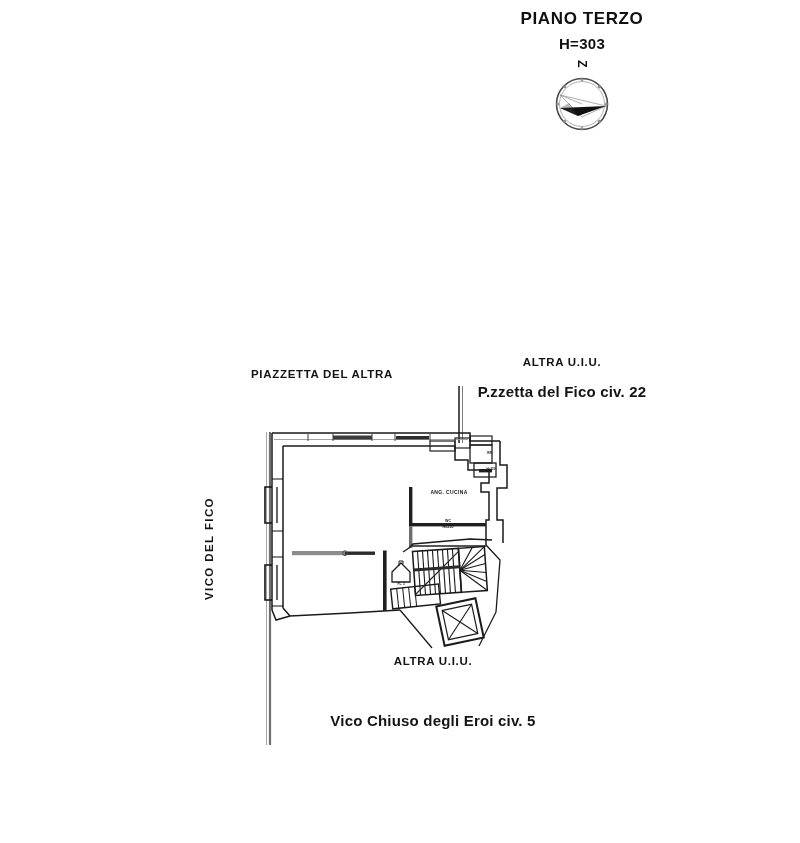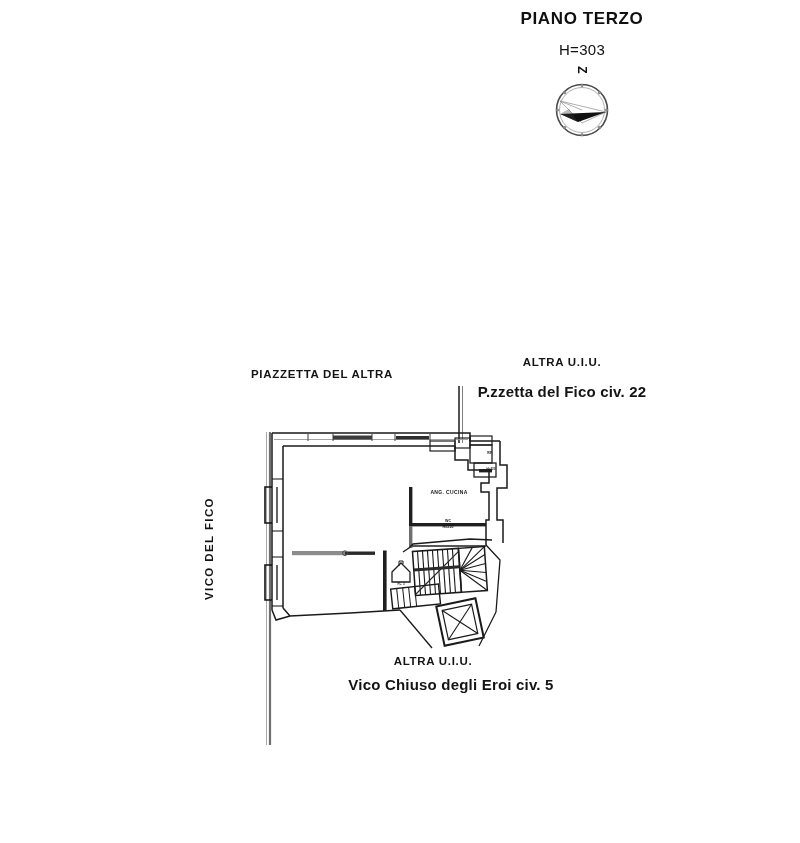--- a/index.html
+++ b/index.html
@@ -32,23 +32,23 @@
   .floor-title {
     font-size: 17px;
     font-weight: 600;
     letter-spacing: 0.6px;
     line-height: 1.25;
     color: #101010;
     white-space: nowrap;
   }
   .floor-height {
     font-size: 15px;
-    font-weight: 400;
+    font-weight: 700;
     letter-spacing: 0.3px;
-    margin-top: 12px;
+    margin-top: 6px;
     color: #101010;
   }
   .compass-wrap {
     margin-top: 6px;
     display: flex;
     flex-direction: column;
     align-items: center;
   }
   .compass-letter {
     font-size: 12px;
@@ -151,21 +151,21 @@
   </div>
 
   <div class="map-label label-center" style="left:322px; top:368px;">PIAZZETTA DEL ALTRA</div>
 
   <div class="map-label label-vertical" style="left:203px; top:600px;">VICO DEL FICO</div>
 
   <div class="map-label label-center" style="left:562px; top:356px;">ALTRA U.I.U.</div>
   <div class="map-label small label-center" style="left:562px; top:383px;">P.zzetta del Fico civ. 22</div>
 
   <div class="map-label label-center" style="left:433px; top:655px;">ALTRA U.I.U.</div>
-  <div class="map-label small label-center" style="left:433px; top:676px;margin-left:18px;">Vico Chiuso degli Eroi civ. 5</div>
+  <div class="map-label small label-center" style="left:433px; top:712px;">Vico Chiuso degli Eroi civ. 5</div>
 
   <svg class="plan-svg" width="800" height="843" viewBox="0 0 800 843">
 
     <g>
       <line x1="270" y1="432" x2="270" y2="745" stroke="#6f6f6f" stroke-width="2.2"></line>
       <line x1="266.5" y1="432" x2="266.5" y2="745" stroke="#a8a8a8" stroke-width="1"></line>
     </g>
 
     <g>
       <line x1="459" y1="386" x2="459" y2="443" stroke="#1a1a1a" stroke-width="1.5"></line>

